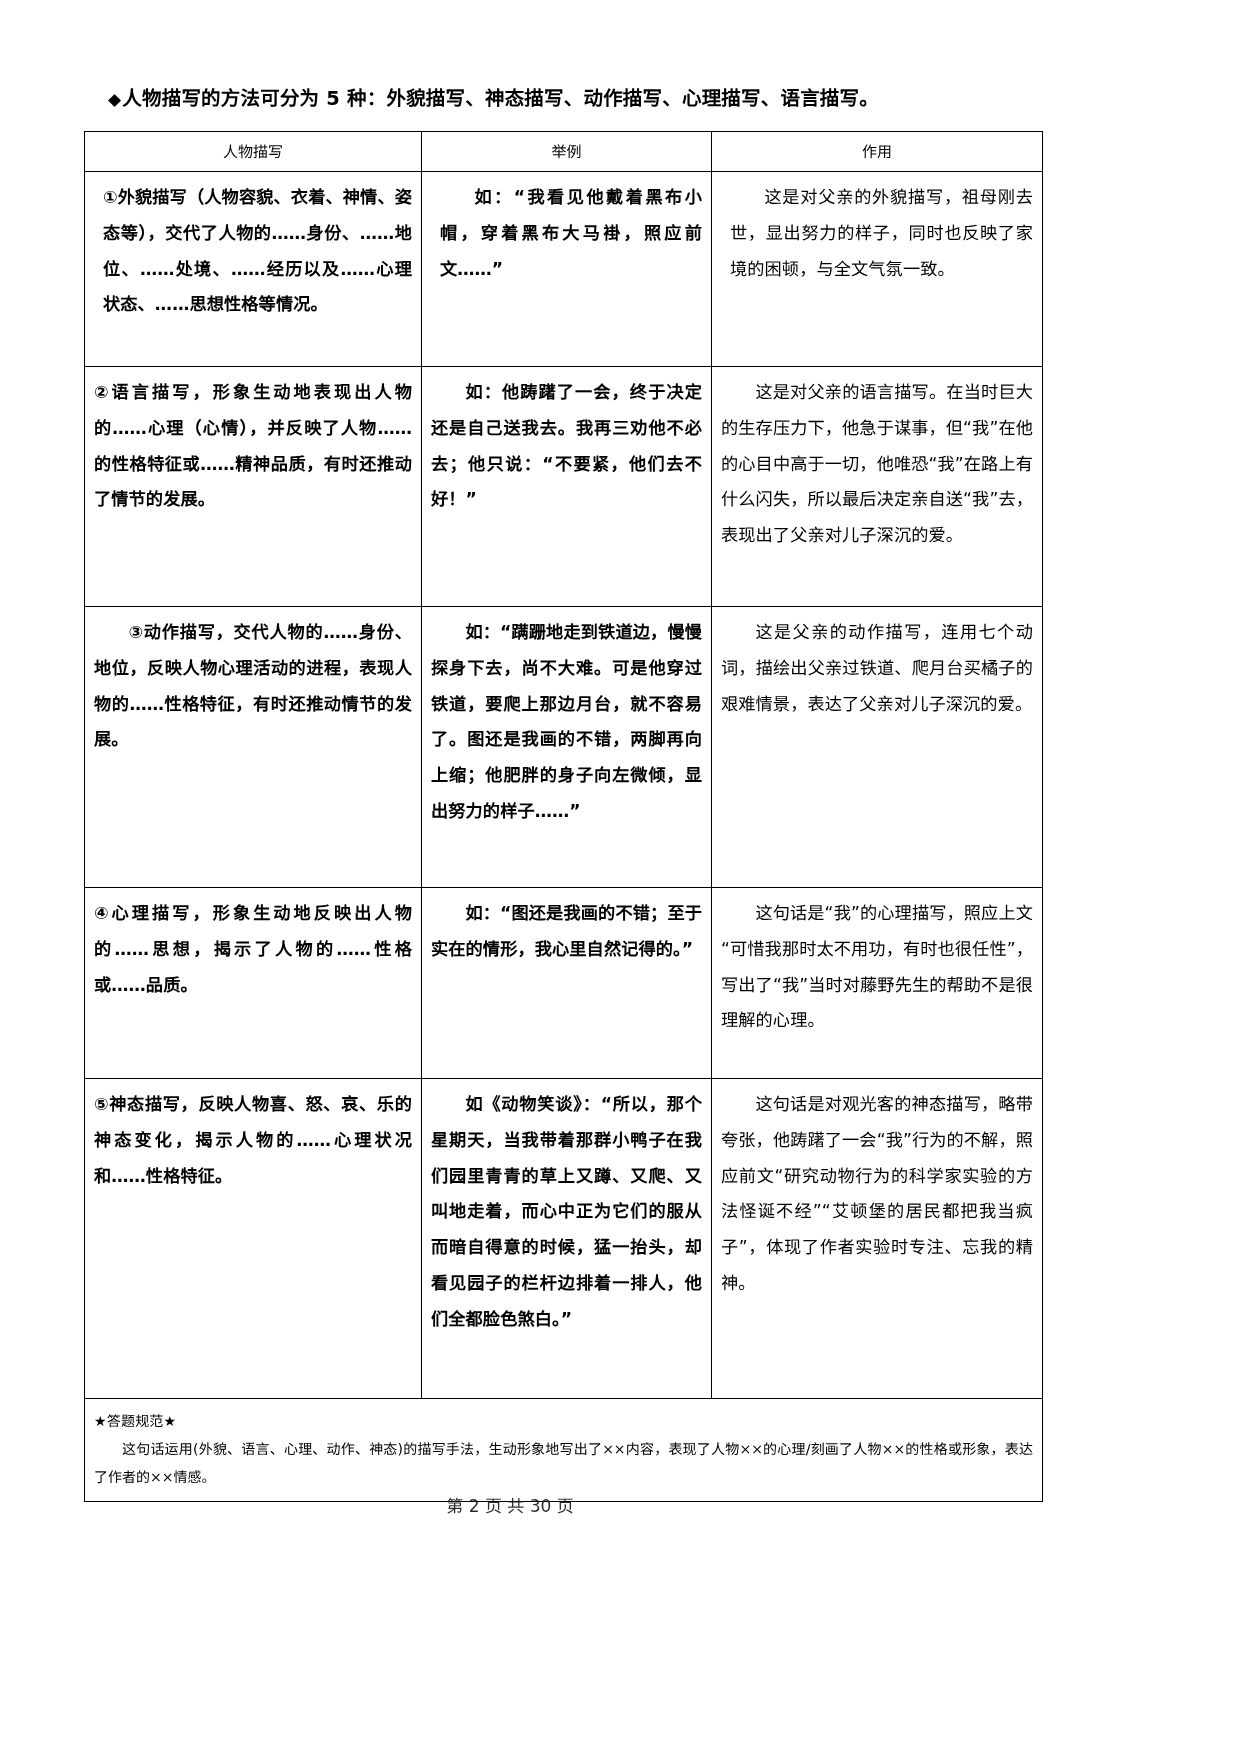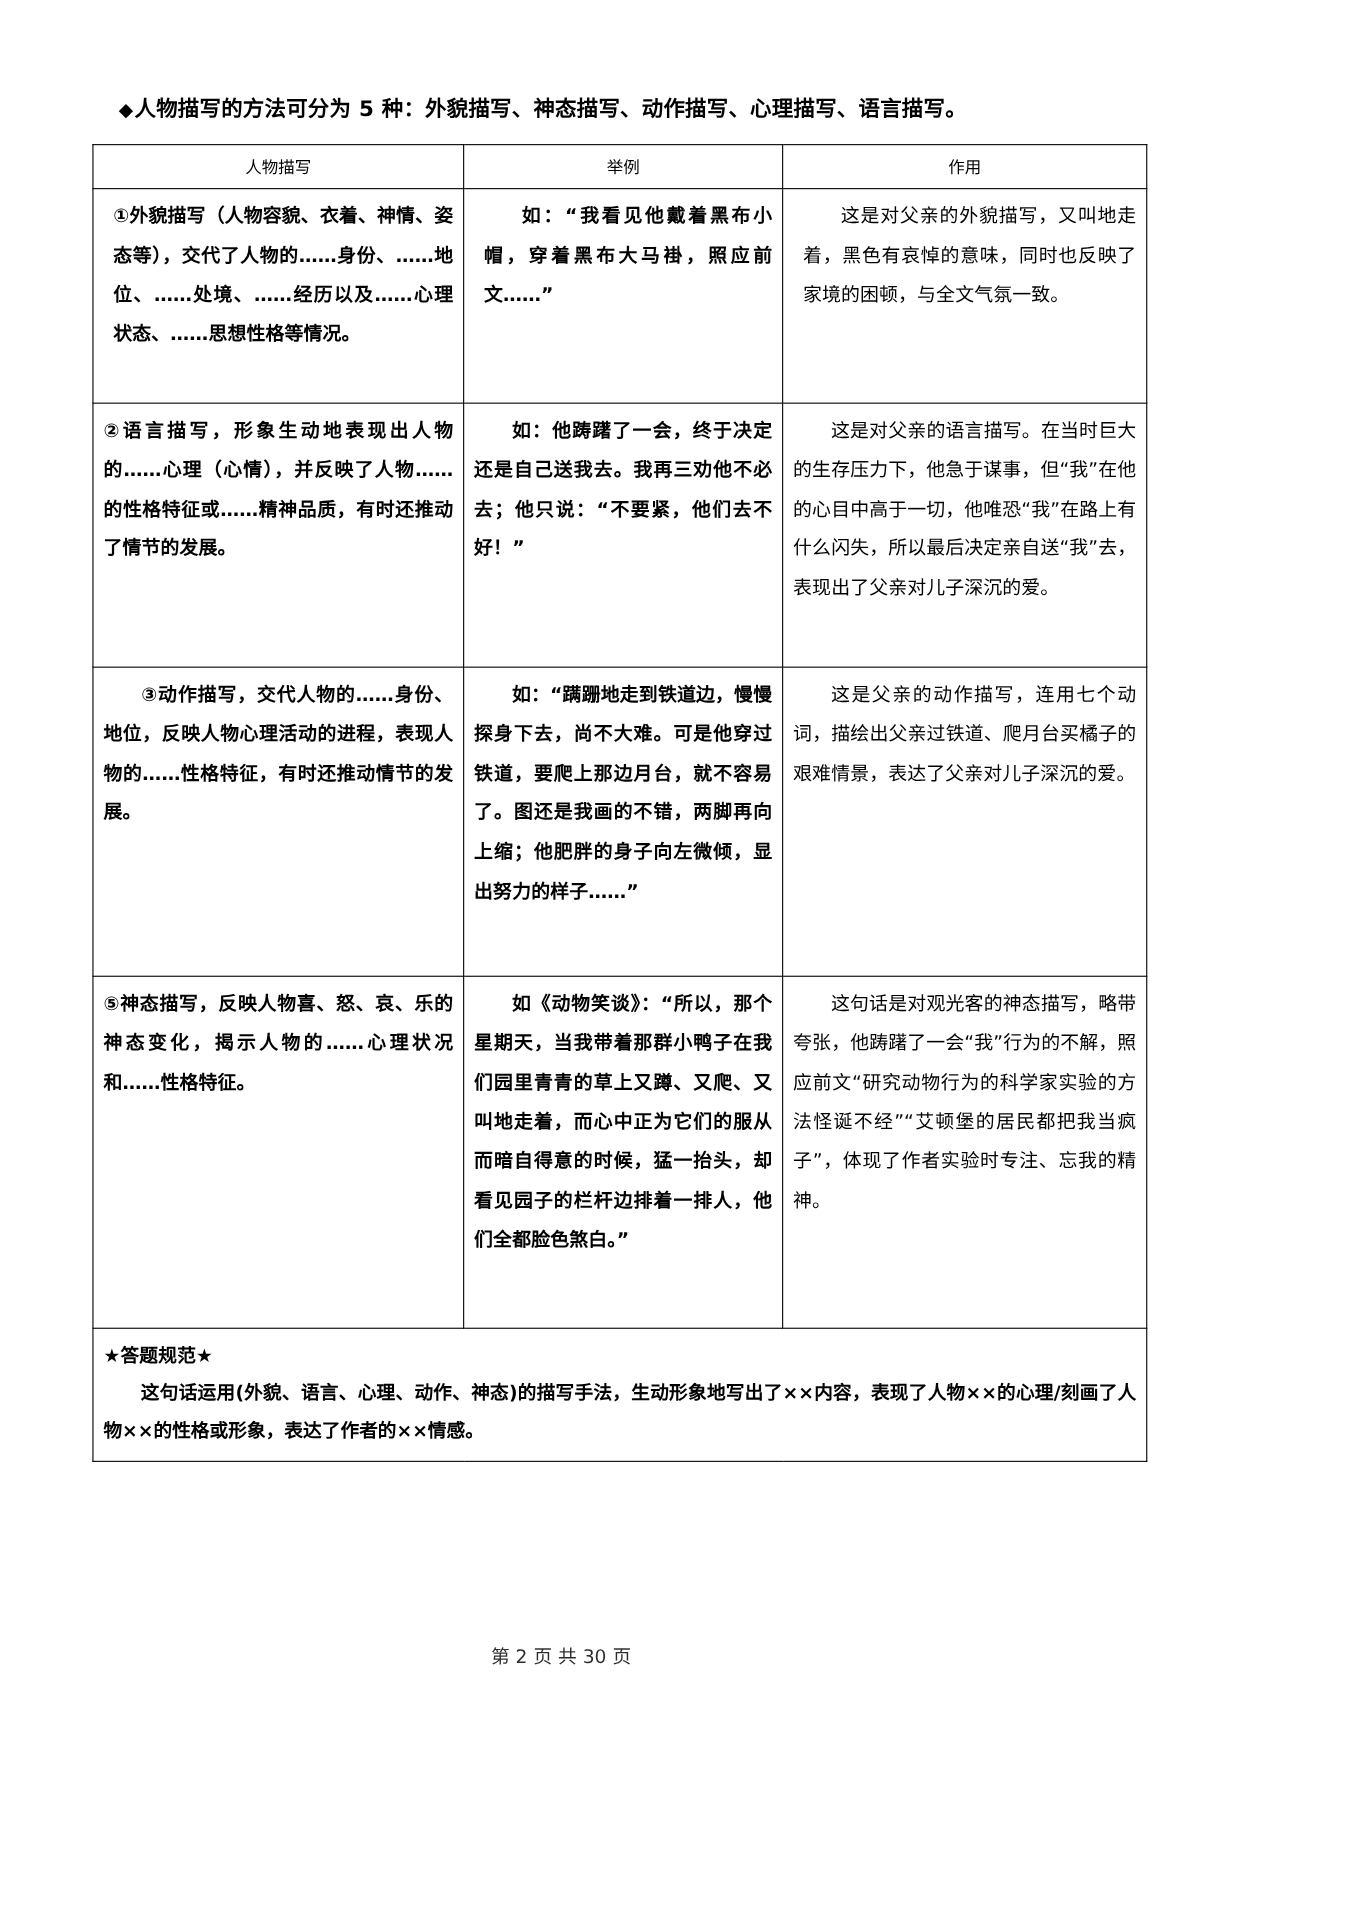--- a/index.html
+++ b/index.html
@@ -97,23 +97,23 @@
   .indent { text-indent: 2em; display: block; }
 
   
   tr.r1 td { height: 195px; padding-left: 18px; }
   tr.r2 td { height: 240px; }
   tr.r3 td { height: 281px; }
   tr.r4 td { height: 191px; }
   tr.r5 td { height: 320px; }
 
   td.footer-cell {
-    font-size: 17px;
+    font-size: 14px;
     line-height: 2.0;
-    font-weight: bold;
+    font-weight: normal;
     padding: 7px 10px 11px 10px;
     text-align: justify;
     text-justify: inter-ideograph;
     margin-left: 21px;
   }
   .footer-head {
     display: block;
     letter-spacing: 0.2px;
   }
   .footer-body {
@@ -154,41 +154,50 @@
         <th class="head-cell">作用</th>
       </tr>
     </thead>
     <tbody>
       <tr class="r1">
         <td class="col-desc">①外貌描写（人物容貌、衣着、神情、姿态等），交代了人物的……身份、……地位、……处境、……经历以及……心理状态、……思想性格等情况。</td>
         <td class="col-example">
             <span class="indent">如：“我看见他戴着黑布小帽，穿着黑布大马褂，照应前文……”</span>
           </td>
         <td class="col-effect">
-            <span class="indent">这是对父亲的外貌描写，又叫地走着，黑色有哀悼的意味，同时也反映了家境的困顿，与全文气氛一致。</span>
+            <span class="indent">这是对父亲的外貌描写，祖母刚去世，显出努力的样子，同时也反映了家境的困顿，与全文气氛一致。</span>
           </td>
       </tr>
       <tr class="r2">
         <td class="col-desc">②语言描写，形象生动地表现出人物的……心理（心情），并反映了人物……的性格特征或……精神品质，有时还推动了情节的发展。</td>
         <td class="col-example">
             <span class="indent">如：他踌躇了一会，终于决定还是自己送我去。我再三劝他不必去；他只说：“不要紧，他们去不好！”</span>
           </td>
         <td class="col-effect">
             <span class="indent">这是对父亲的语言描写。在当时巨大的生存压力下，他急于谋事，但“我”在他的心目中高于一切，他唯恐“我”在路上有什么闪失，所以最后决定亲自送“我”去，表现出了父亲对儿子深沉的爱。</span>
           </td>
       </tr>
       <tr class="r3">
         <td class="col-desc">
             <span class="indent">③动作描写，交代人物的……身份、地位，反映人物心理活动的进程，表现人物的……性格特征，有时还推动情节的发展。</span>
           </td>
         <td class="col-example">
             <span class="indent">如：“蹒跚地走到铁道边，慢慢探身下去，尚不大难。可是他穿过铁道，要爬上那边月台，就不容易了。图还是我画的不错，两脚再向上缩；他肥胖的身子向左微倾，显出努力的样子……”</span>
           </td>
         <td class="col-effect">
             <span class="indent">这是父亲的动作描写，连用七个动词，描绘出父亲过铁道、爬月台买橘子的艰难情景，表达了父亲对儿子深沉的爱。</span>
+          </td>
+      </tr>
+      <tr class="r4">
+        <td class="col-desc">④心理描写，形象生动地反映出人物的……思想，揭示了人物的……性格或……品质。</td>
+        <td class="col-example">
+            <span class="indent">如：“图还是我画的不错；至于实在的情形，我心里自然记得的。”</span>
+          </td>
+        <td class="col-effect">
+            <span class="indent">这句话是“我”的心理描写，照应上文“可惜我那时太不用功，有时也很任性”，写出了“我”当时对藤野先生的帮助不是很理解的心理。</span>
           </td>
       </tr>
       <tr class="r5">
         <td class="col-desc">⑤神态描写，反映人物喜、怒、哀、乐的神态变化，揭示人物的……心理状况和……性格特征。</td>
         <td class="col-example">
             <span class="indent">如《动物笑谈》：“所以，那个星期天，当我带着那群小鸭子在我们园里青青的草上又蹲、又爬、又叫地走着，而心中正为它们的服从而暗自得意的时候，猛一抬头，却看见园子的栏杆边排着一排人，他们全都脸色煞白。”</span>
           </td>
         <td class="col-effect">
             <span class="indent">这句话是对观光客的神态描写，略带夸张，他踌躇了一会“我”行为的不解，照应前文“研究动物行为的科学家实验的方法怪诞不经”“艾顿堡的居民都把我当疯子”，体现了作者实验时专注、忘我的精神。</span>
           </td>

